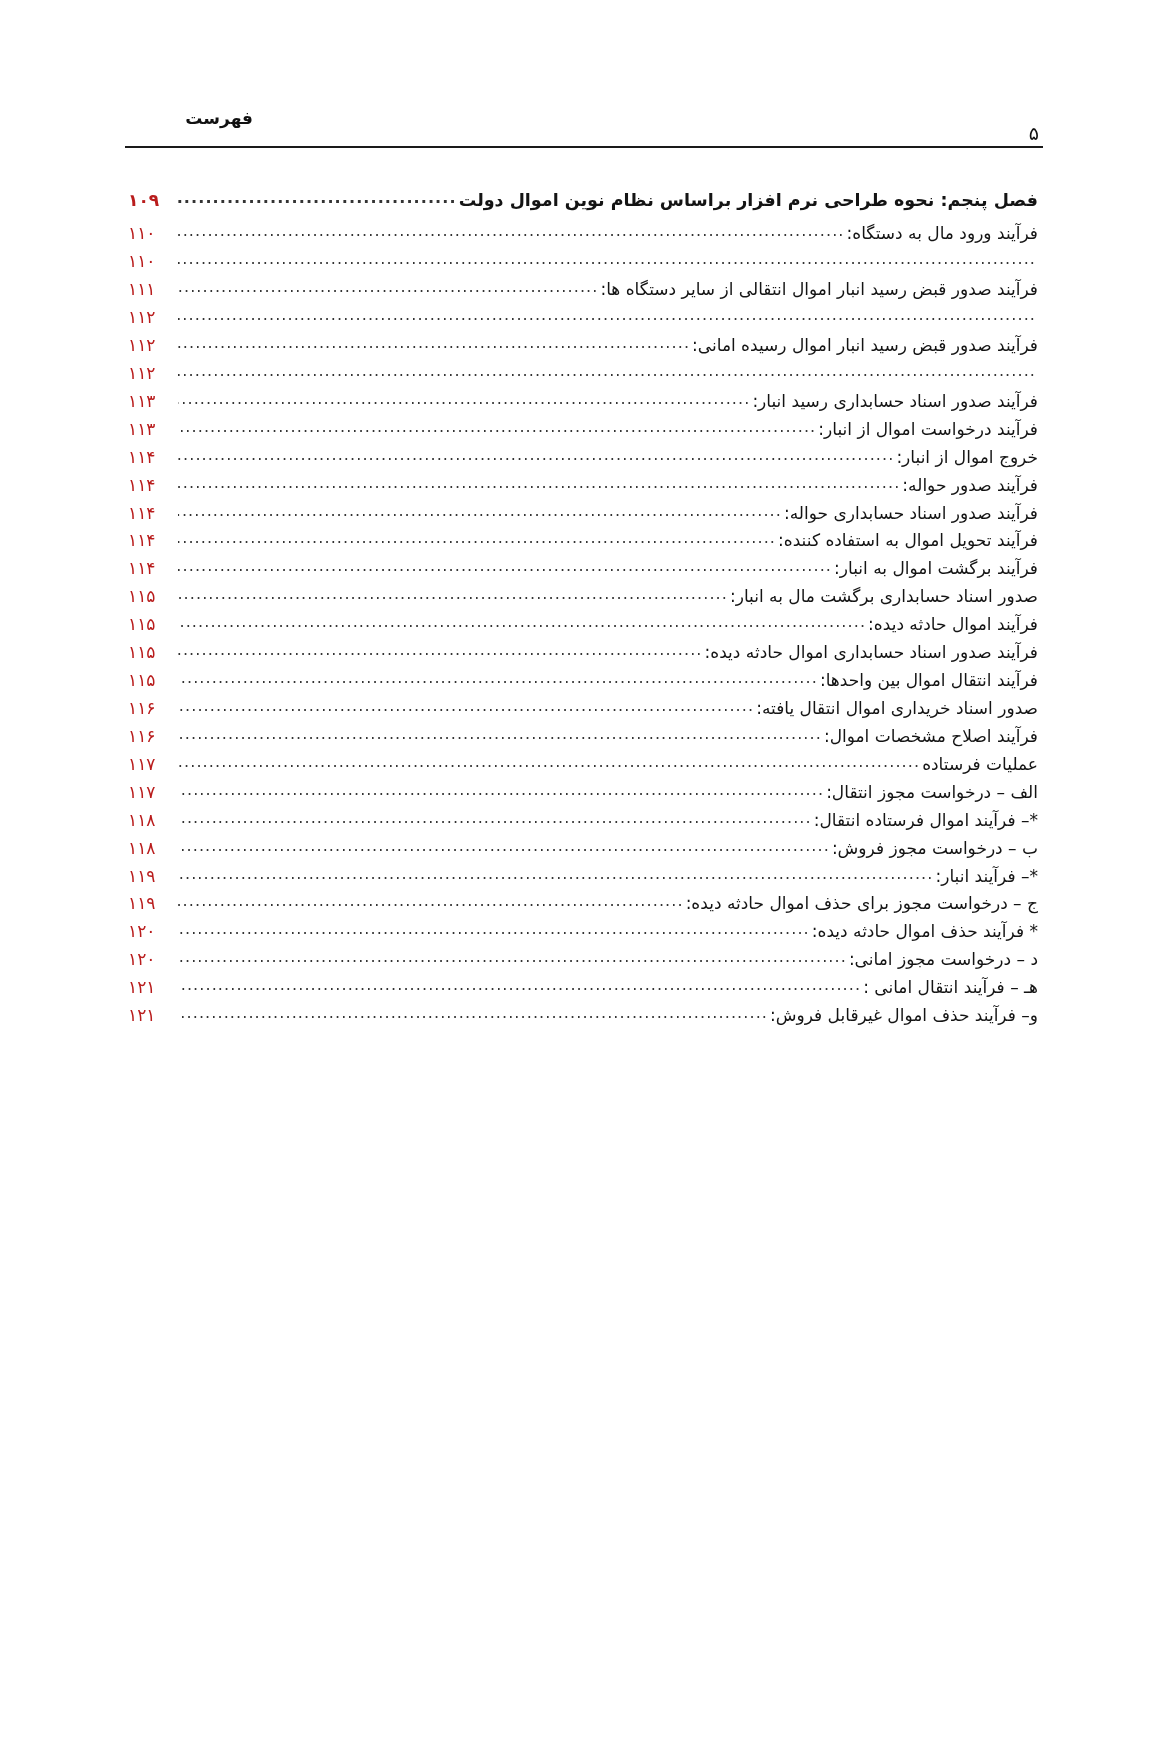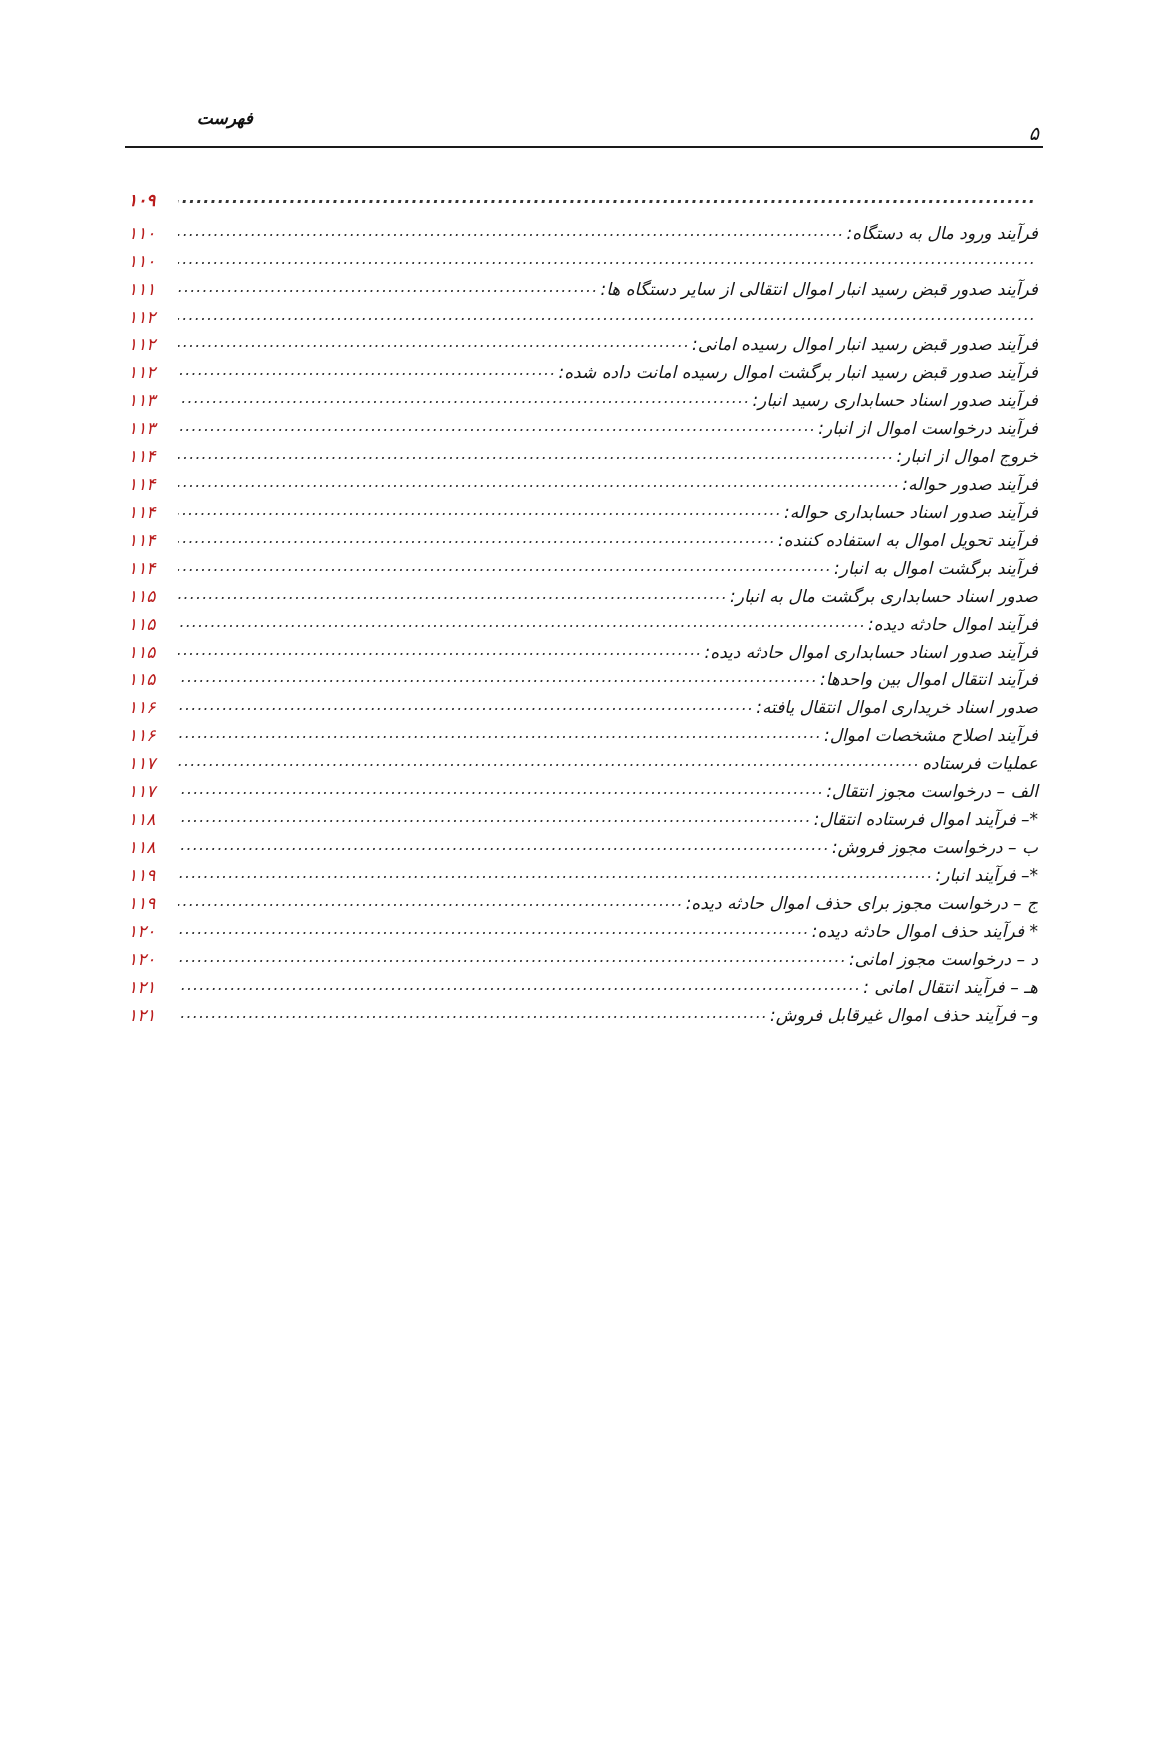--- a/index.html
+++ b/index.html
@@ -13,21 +13,20 @@
     position: relative;
     font-family: "DejaVu Sans", "Liberation Sans", sans-serif;
     color: #111;
     overflow: hidden;
   }
 
   .page {
     position: absolute;
     inset: 0;
     padding: 9px;
-    font-style: italic;
   }
 
   
   .header {
     position: absolute;
     top: 108px;
     right: 125px;
     left: 125px;
     height: 42px;
   }
@@ -176,20 +175,21 @@
   <div class="header">
     <div class="header-title">فهرست</div>
     <div class="header-rule"></div>
     <div class="page-number">۵</div>
   </div>
 
 
   <div class="toc">
 
     <div class="toc-row chapter">
+      <span class="label">فصل پنجم: نحوه طراحی نرم افزار براساس نظام نوین اموال دولت</span>
       <span class="dots"></span>
       <span class="pg">۱۰۹</span>
     </div>
 
     <div class="toc-row">
       <span class="label">فرآیند ورود مال به دستگاه:</span>
       <span class="dots"></span>
       <span class="pg">۱۱۰</span>
     </div>
 
@@ -209,21 +209,20 @@
       <span class="pg">۱۱۲</span>
     </div>
 
     <div class="toc-row ind-2">
       <span class="label">فرآیند صدور قبض رسید انبار اموال رسیده امانی:</span>
       <span class="dots"></span>
       <span class="pg">۱۱۲</span>
     </div>
 
     <div class="toc-row">
-      <span class="label">فرآیند صدور قبض رسید انبار برگشت اموال رسیده امانت داده شده:</span>
       <span class="dots"></span>
       <span class="pg">۱۱۲</span>
     </div>
 
     <div class="toc-row">
       <span class="label">فرآیند صدور اسناد حسابداری رسید انبار:</span>
       <span class="dots"></span>
       <span class="pg">۱۱۳</span>
     </div>
 

